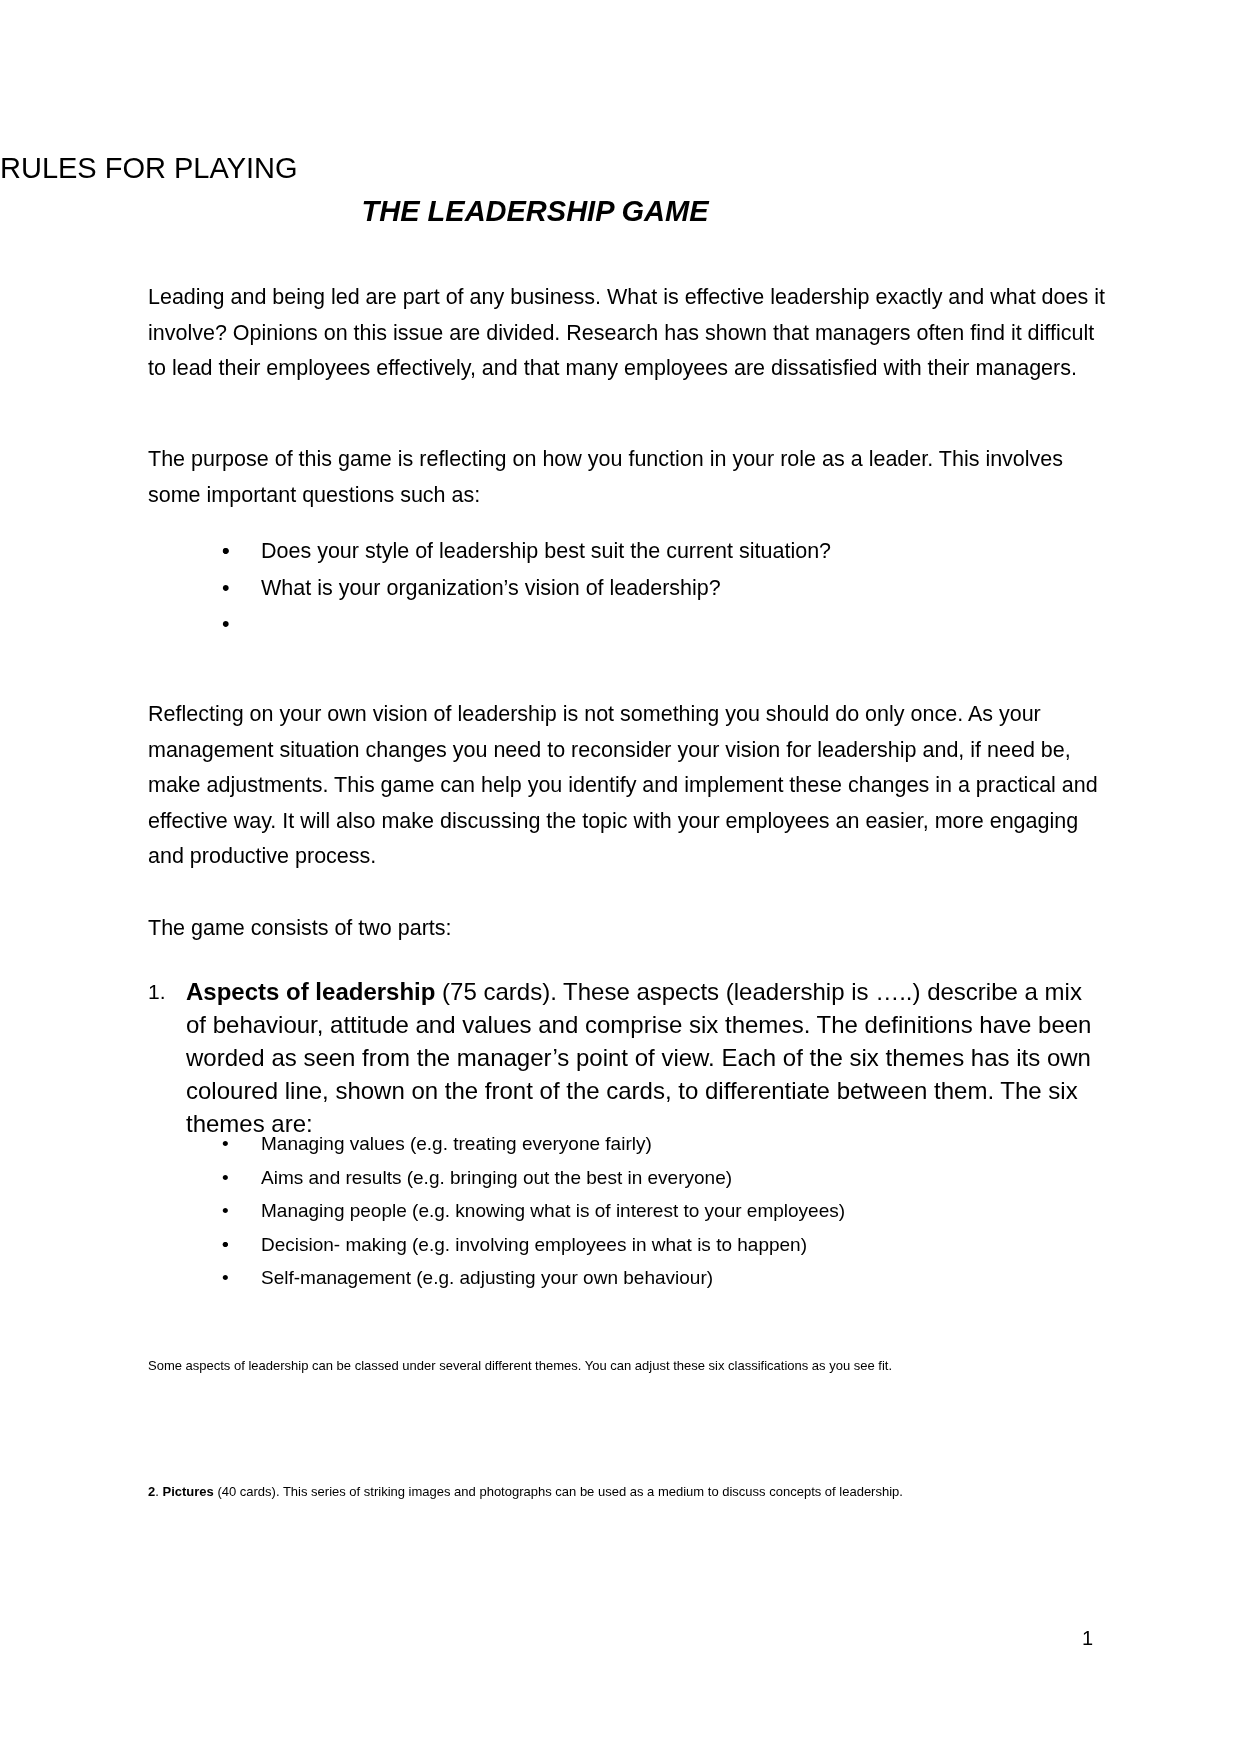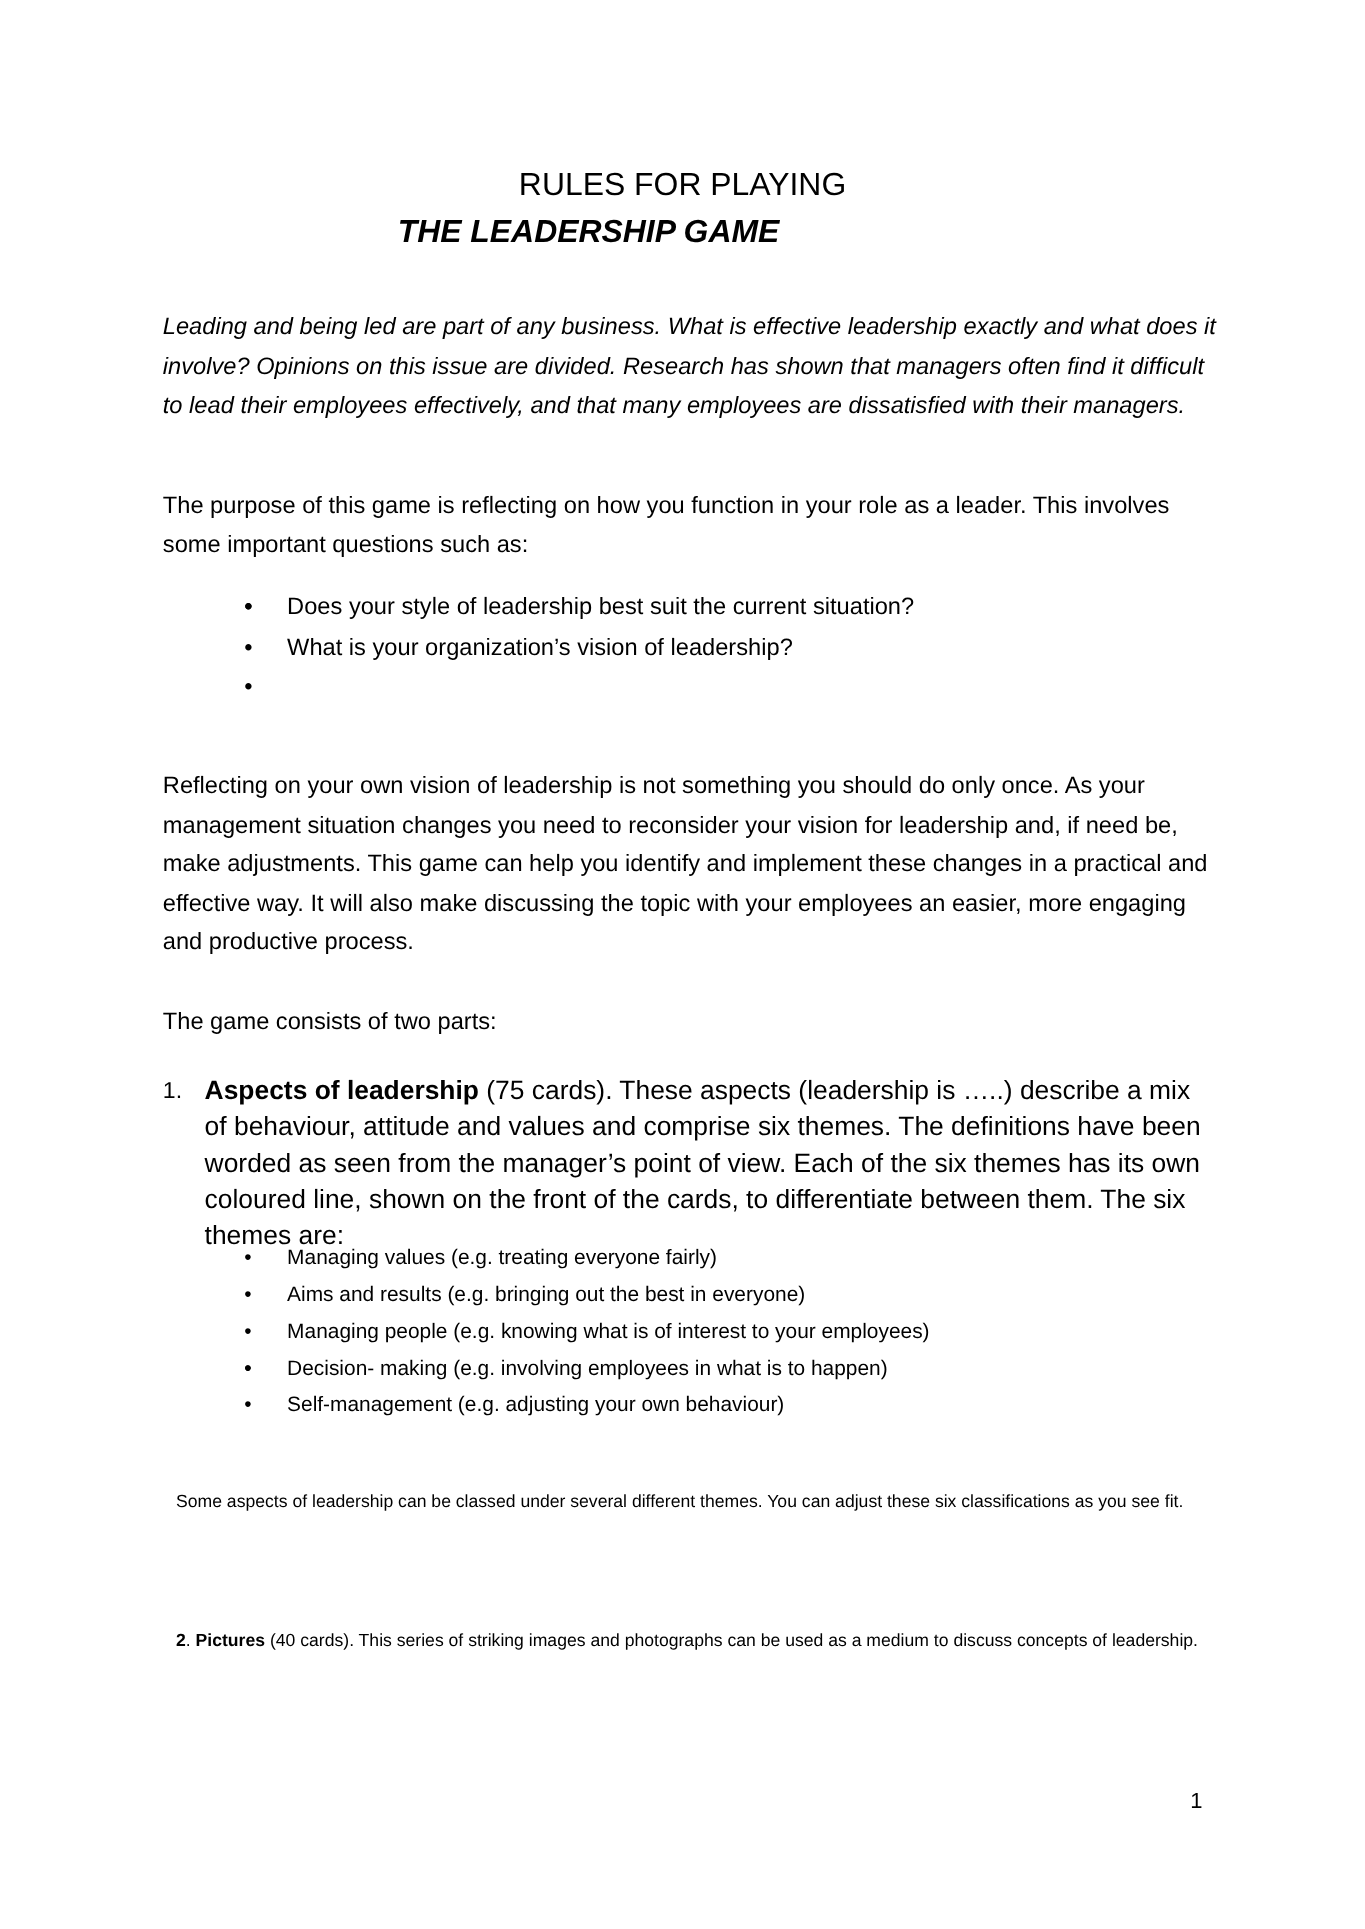--- a/index.html
+++ b/index.html
@@ -1,39 +1,39 @@
 <!DOCTYPE html>
 <html><head>
 <meta charset="utf-8">
 <style>
   html, body { margin: 0; padding: 0; background: #ffffff; }
   body { width: 1241px; height: 1754px; position: relative; overflow: hidden;
          font-family: "Liberation Sans", sans-serif; color: #000; }
-  .title1 { position: absolute; top: 150px; left: 0; width: 1241px; text-align: center;
+  .title1 { position: absolute; top: 150px; left: 0; width: 1241px; 
             font-size: 29px; line-height: 36px; }
   .title2 { position: absolute; top: 193px; left: 0; width: 1070px; text-align: center;
             font-size: 29px; line-height: 36px; font-weight: bold; font-style: italic; }
   .p { position: absolute; left: 148px; width: 960px; font-size: 21.5px; line-height: 35.5px; }
   .ul { position: absolute; left: 222px; margin: 0; padding: 0; list-style: none; }
   .ul li { position: relative; padding-left: 39px; font-size: 21.5px; line-height: 36.5px; }
   .ul li .b { position: absolute; left: 0; top: 0; }
   .ul.small li { font-size: 19px; line-height: 33.5px; }
-  .sm { position: absolute; left: 160px; width: 960px; font-size: 16px; line-height: 33px; }
+  .sm { position: absolute; left: 148px; width: 960px; font-size: 13px; line-height: 33px; }
   .num1 { position: absolute; left: 148px; top: 975px; font-size: 21px; line-height: 33px; }
   .item1 { position: absolute; left: 186px; top: 975px; width: 920px; font-size: 24px; line-height: 33px; }
   .pagenum { position: absolute; left: 1082px; top: 1627px; font-size: 20px; }
   b { font-weight: bold; }
 </style>
 </head>
 <body>
 
 <div class="title1">RULES FOR PLAYING</div>
 <div class="title2">THE LEADERSHIP GAME</div>
 
-<div class="p" style="top:280px;font-style:italic;">Leading and being led are part of any business. What is effective leadership exactly and what does it involve? Opinions on this issue are divided. Research has shown that managers often find it difficult to lead their employees effectively, and that many employees are dissatisfied with their managers.</div>
+<div class="p" style="top:280px;">Leading and being led are part of any business. What is effective leadership exactly and what does it involve? Opinions on this issue are divided. Research has shown that managers often find it difficult to lead their employees effectively, and that many employees are dissatisfied with their managers.</div>
 <div class="p" style="top:442px;">The purpose of this game is reflecting on how you function in your role as a leader. This involves some important questions such as:</div>
 
 <ul class="ul" style="top:533px;">
   <li><span class="b">•</span></li>
   <li><span class="b">•</span><span>Does your style of leadership best suit the current situation?</span></li>
   <li><span class="b">•</span><span>What is your organization’s vision of leadership?</span></li>
   <li><span class="b">•</span></li>
 </ul>
 
 <div class="p" style="top:697px;">Reflecting on your own vision of leadership is not something you should do only once. As your management situation changes you need to reconsider your vision for leadership and, if need be, make adjustments. This game can help you identify and implement these changes in a practical and effective way. It will also make discussing the topic with your employees an easier, more engaging and productive process.</div>

